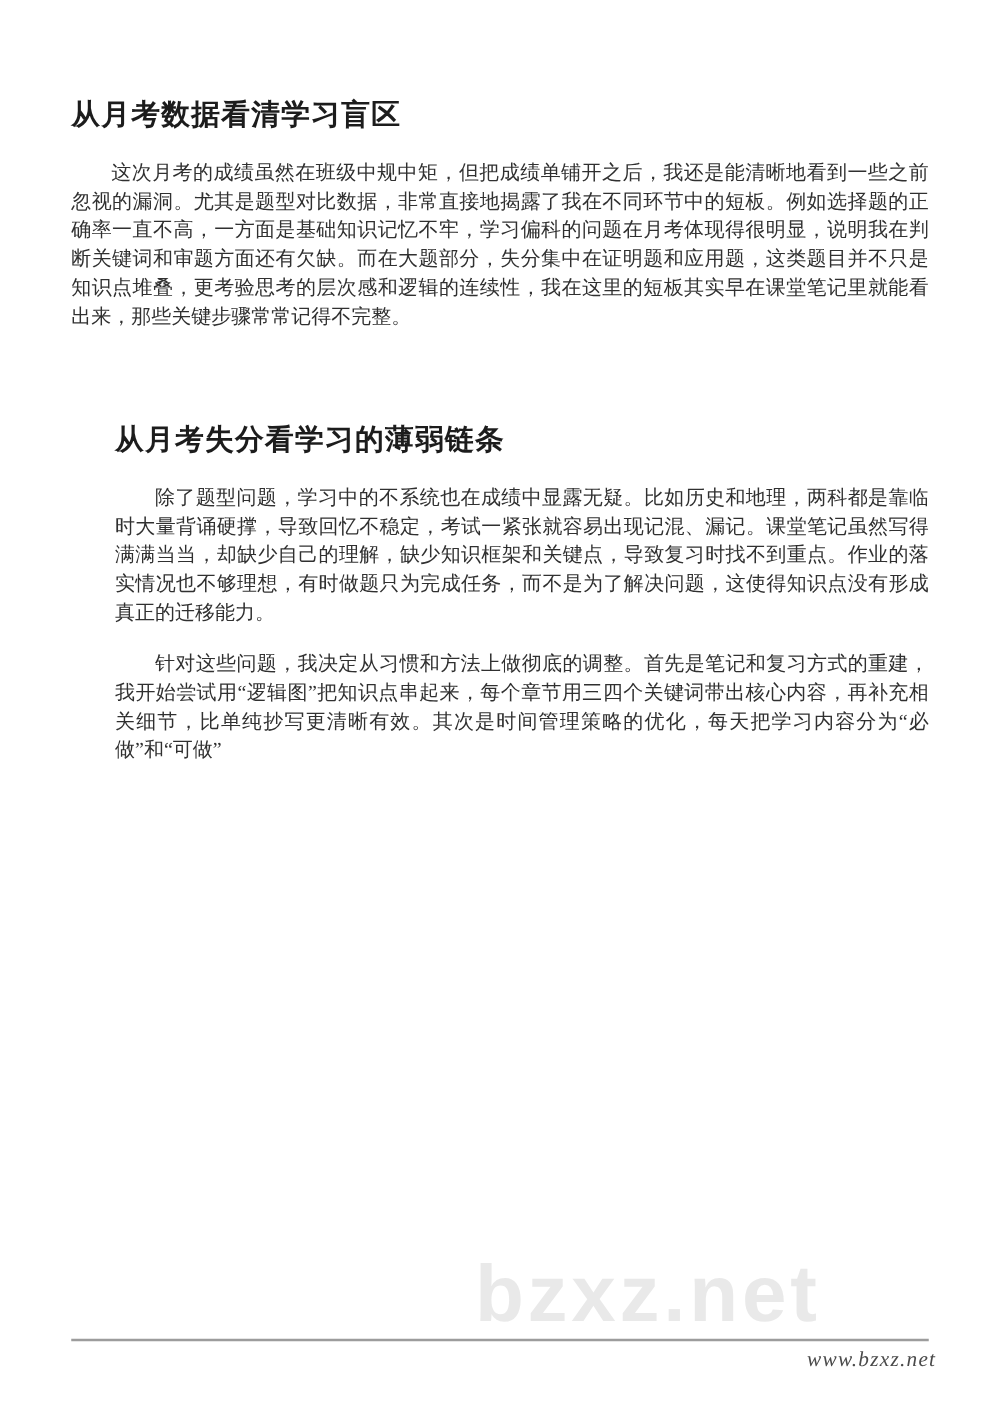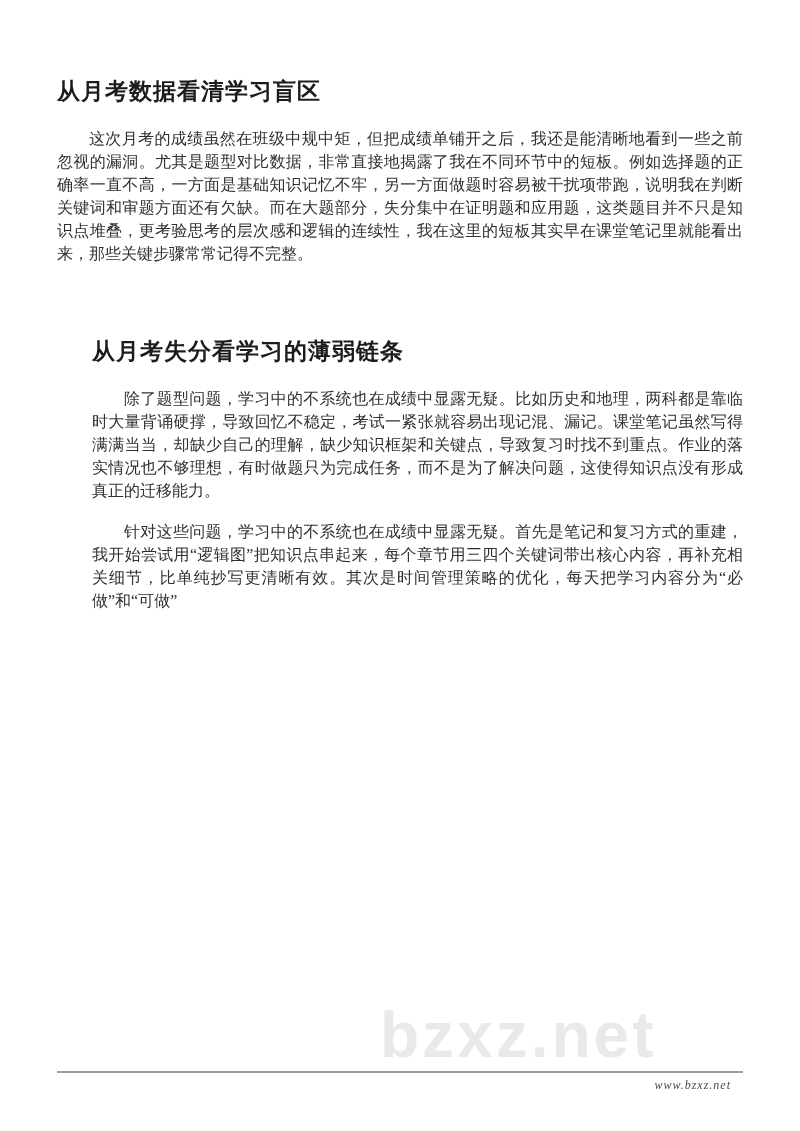--- a/index.html
+++ b/index.html
@@ -61,47 +61,47 @@
     z-index: 2;
     left: 57px;
     width: 686px;
     top: 1071px;
     border-top: 2px solid #9c9c9c;
     height: 0;
   }
   .footer-site {
     position: absolute;
     z-index: 2;
-    right: 69px;
+    right: 51px;
     top: 1078px;
     font-family: "Liberation Serif", "DejaVu Serif", serif;
     font-style: italic;
-    font-size: 12px;
+    font-size: 17px;
     letter-spacing: 1px;
     color: #4a4a4a;
   }
 </style>
 </head>
 <body>
 
 <div class="page">
 
   <div class="watermark">bzxz.net</div>
 
   <div class="content">
 
     <div>
       <h1 class="essay-title">从月考数据看清学习盲区</h1>
-      <p class="para">这次月考的成绩虽然在班级中规中矩，但把成绩单铺开之后，我还是能清晰地看到一些之前忽视的漏洞。尤其是题型对比数据，非常直接地揭露了我在不同环节中的短板。例如选择题的正确率一直不高，一方面是基础知识记忆不牢，另一方面做题时容易被干扰项带跑，说明我在判断关键词和审题方面还有欠缺。而在大题部分，失分集中在证明题和应用题，这类题目并不只是知识点堆叠，更考验思考的层次感和逻辑的连续性，我在这里的短板其实早在课堂笔记里就能看出来，那些关键步骤常常记得不完整。</p>
+      <p class="para">这次月考的成绩虽然在班级中规中矩，但把成绩单铺开之后，我还是能清晰地看到一些之前忽视的漏洞。尤其是题型对比数据，非常直接地揭露了我在不同环节中的短板。例如选择题的正确率一直不高，一方面是基础知识记忆不牢，学习偏科的问题在月考体现得很明显，说明我在判断关键词和审题方面还有欠缺。而在大题部分，失分集中在证明题和应用题，这类题目并不只是知识点堆叠，更考验思考的层次感和逻辑的连续性，我在这里的短板其实早在课堂笔记里就能看出来，那些关键步骤常常记得不完整。</p>
     </div>
 
     <div class="essay-2">
       <h1 class="essay-title">从月考失分看学习的薄弱链条</h1>
       <p class="para">除了题型问题，学习中的不系统也在成绩中显露无疑。比如历史和地理，两科都是靠临时大量背诵硬撑，导致回忆不稳定，考试一紧张就容易出现记混、漏记。课堂笔记虽然写得满满当当，却缺少自己的理解，缺少知识框架和关键点，导致复习时找不到重点。作业的落实情况也不够理想，有时做题只为完成任务，而不是为了解决问题，这使得知识点没有形成真正的迁移能力。</p>
-      <p class="para">针对这些问题，学习中的不系统也在成绩中显露无疑。首先是笔记和复习方式的重建，我开始尝试用“逻辑图”把知识点串起来，每个章节用三四个关键词带出核心内容，再补充相关细节，比单纯抄写更清晰有效。其次是时间管理策略的优化，每天把学习内容分为“必做”和“可做”</p>
+      <p class="para">针对这些问题，我决定从习惯和方法上做彻底的调整。首先是笔记和复习方式的重建，我开始尝试用“逻辑图”把知识点串起来，每个章节用三四个关键词带出核心内容，再补充相关细节，比单纯抄写更清晰有效。其次是时间管理策略的优化，每天把学习内容分为“必做”和“可做”</p>
     </div>
 
   </div>
 
   <div class="footer-rule"></div>
   <div class="footer-site">www.bzxz.net</div>
 
 </div>
 
 </body></html>

